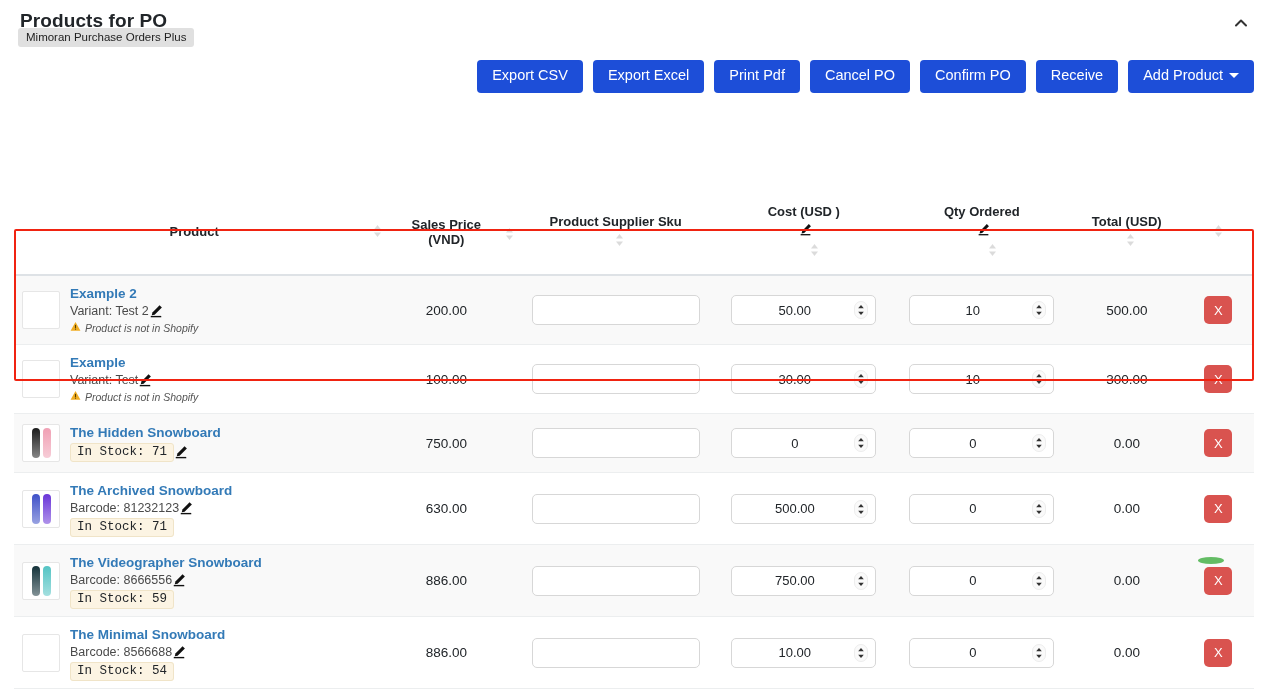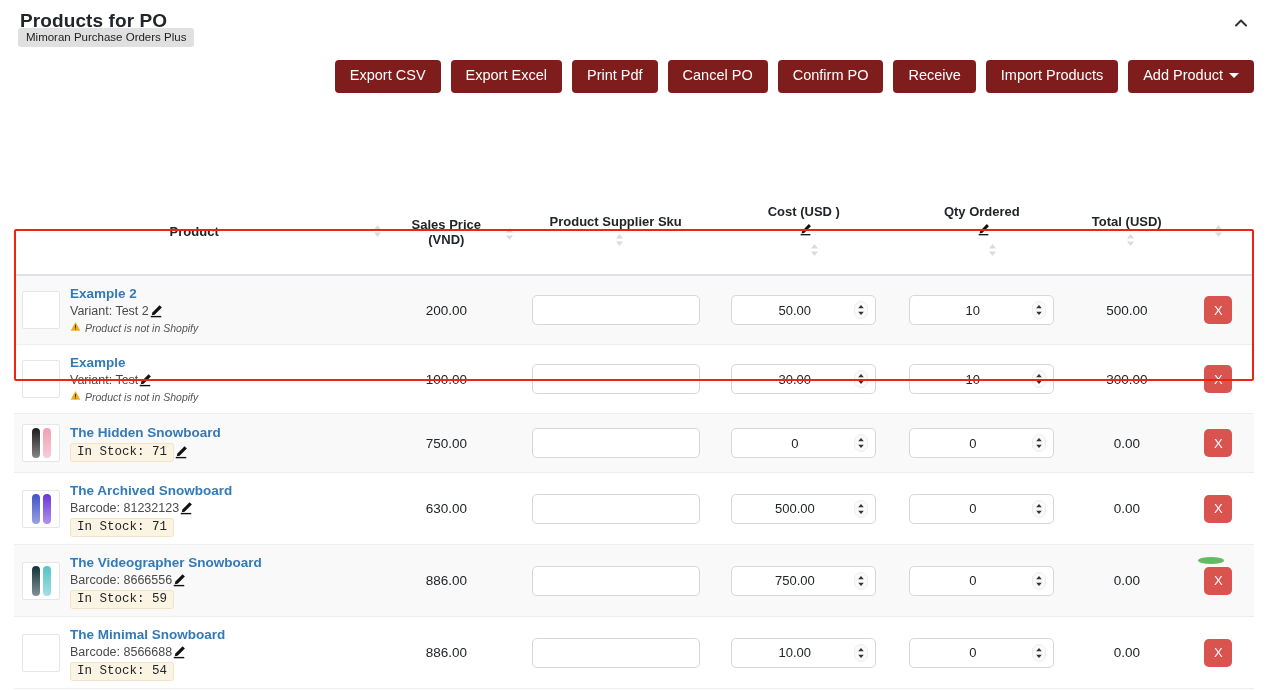--- a/index.html
+++ b/index.html
@@ -32,21 +32,21 @@
     display: flex; align-items: center; justify-content: center;
     cursor: pointer;
   }
 
   
   .btn-bar {
     position: absolute; right: 14px; top: 60px;
     display: flex; gap: 10px; align-items: center;
   }
   .btn {
-    background: #7f1d1d; color: #ffffff;
+    background: #1d4ed8; color: #ffffff;
     border: none; border-radius: 4px;
     font-size: 14.5px; font-family: "Liberation Sans", sans-serif;
     padding: 8px 15px 9px 15px;
     cursor: pointer; white-space: nowrap; line-height: 1.1;
   }
   .btn .caret {
     display: inline-block; margin-left: 6px;
     width: 0; height: 0;
     border-left: 5px solid transparent;
     border-right: 5px solid transparent;
@@ -206,21 +206,20 @@
       </svg>
   </div>
 
   <div class="btn-bar" id="toolbar">
       <button class="btn"><span>Export CSV</span></button>
       <button class="btn"><span>Export Excel</span></button>
       <button class="btn"><span>Print Pdf</span></button>
       <button class="btn"><span>Cancel PO</span></button>
       <button class="btn"><span>Confirm PO</span></button>
       <button class="btn"><span>Receive</span></button>
-      <button class="btn"><span>Import Products</span></button>
       <button class="btn"><span>Add Product</span><span class="caret"></span></button>
     </div>
 
 
   <table class="dt">
     <thead>
       <tr>
         <th class="col-product">
           <span>Product</span>
           <span class="sorticon" style="float:right">

